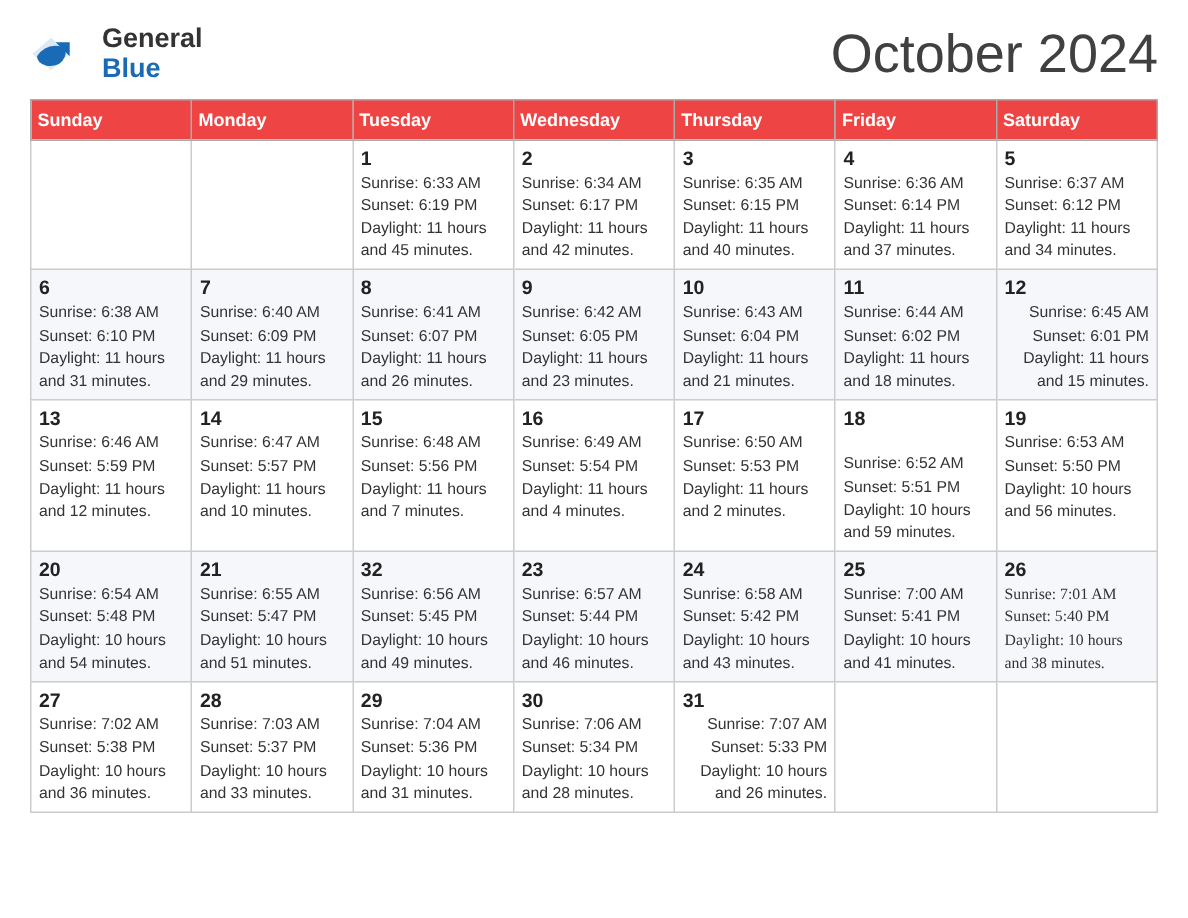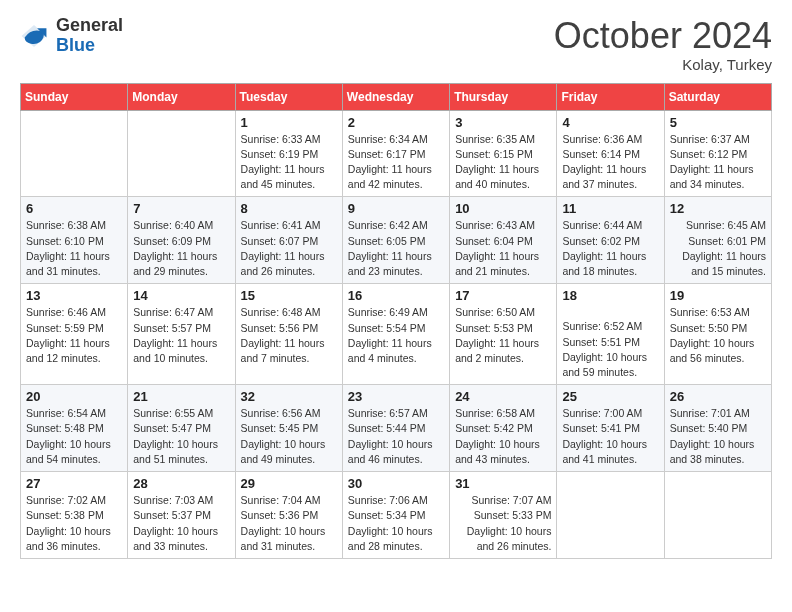--- a/index.html
+++ b/index.html
@@ -18,21 +18,21 @@
     }
     .header {
       display: flex;
       justify-content: space-between;
       align-items: flex-start;
       margin-bottom: 10px;
     }
     .logo {
       display: flex;
       align-items: center;
-      gap: 4px;
+      gap: 16px;
     }
     .logo-text {
       font-size: 18px;
       font-weight: bold;
       color: #333;
       line-height: 1.1;
     }
     .logo-text .general { display: block; }
     .logo-text .blue { display: block; color: #1a6bb5; }
     .logo-icon {
@@ -107,21 +107,20 @@
         <path d="M6 20 Q14 8 28 12 Q32 14 30 20 Q26 30 14 28 Q6 26 6 20Z" fill="#1a6bb5"></path>
         <path d="M22 8 L34 8 L34 20 Z" fill="#1a6bb5"></path>
       </svg>
       <div class="logo-text">
         <span class="general">General</span>
         <span class="blue">Blue</span>
       </div>
     </div>
     <div class="title-block">
       <div class="month-title">October 2024</div>
-      <div class="subtitle">Kolay, Turkey</div>
     </div>
   </div>
 
   <table class="calendar">
     <thead>
       <tr>
         <th>Sunday</th>
         <th>Monday</th>
         <th>Tuesday</th>
         <th>Wednesday</th>
@@ -285,21 +284,21 @@
 Daylight: 10 hours and 43 minutes.</div>
           </td>
           <td>
             <span class="day-num">25</span>
             <div class="day-info" style="white-space: pre-line;">Sunrise: 7:00 AM
 Sunset: 5:41 PM
 Daylight: 10 hours and 41 minutes.</div>
           </td>
           <td>
             <span class="day-num">26</span>
-            <div class="day-info" style="white-space: pre-line;">Sunrise: 7:01 AM
+            <div class="day-info" style="white-space: pre-line; font-family: Liberation Serif, serif;">Sunrise: 7:01 AM
 Sunset: 5:40 PM
 Daylight: 10 hours and 38 minutes.</div>
           </td>
         </tr>
         <tr>
           <td>
             <span class="day-num">27</span>
             <div class="day-info" style="white-space: pre-line;">Sunrise: 7:02 AM
 Sunset: 5:38 PM
 Daylight: 10 hours and 36 minutes.</div>

